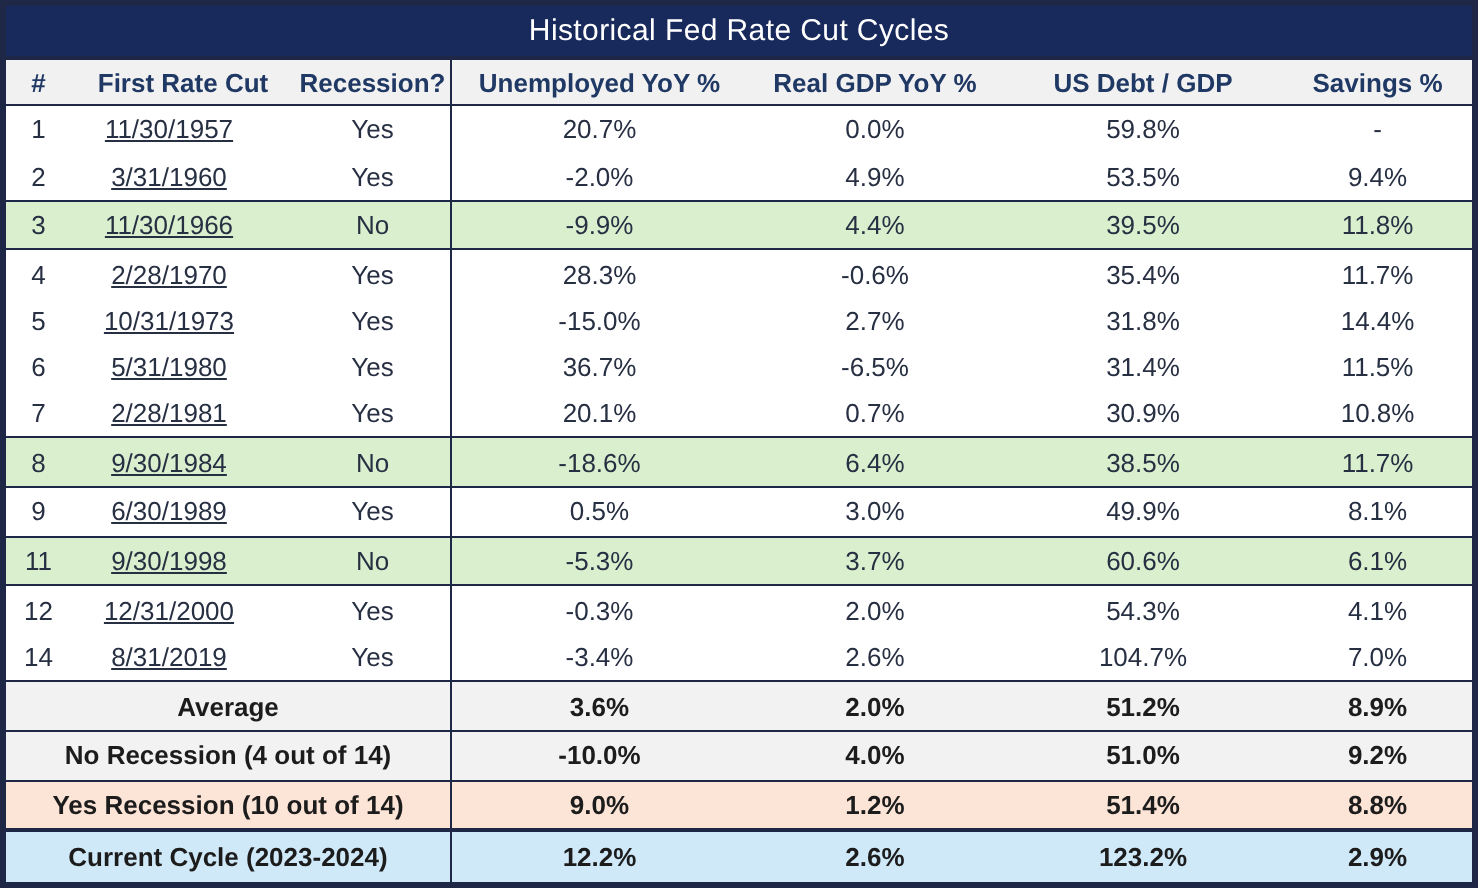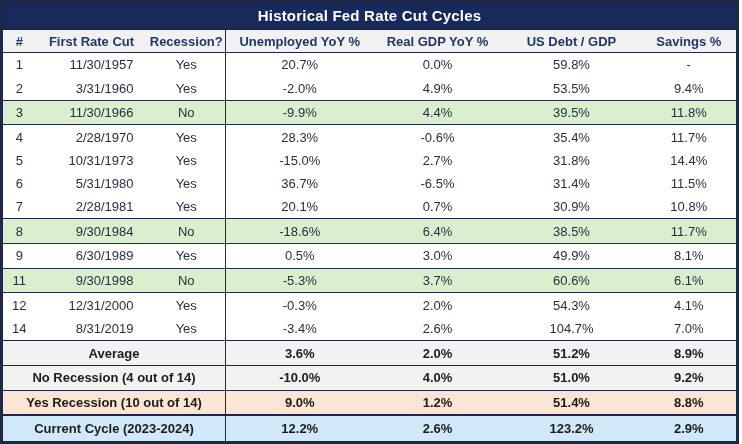--- a/index.html
+++ b/index.html
@@ -24,36 +24,36 @@
   }
   table{
     width:100%;height:100%;
     border-collapse:collapse;table-layout:fixed;
     border:3px solid var(--border);
   }
   td,th{padding:0;margin:0;overflow:hidden;white-space:nowrap;}
   
   .title-row th{
     background:var(--navy);color:#ffffff;
-    font-size:15px;font-weight:bold;text-align:center;
+    font-size:15px;font-weight:normal;text-align:center;
     height:25px;letter-spacing:0.2px;
     border-bottom:2px solid var(--border);
   }
   
   .head-row td{
     background:#f1f1f1;color:var(--colhead-text);
     font-size:13px;font-weight:bold;text-align:center;
     height:22px;border-bottom:1px solid var(--border);
   }
   
   tbody td{
     font-size:13px;color:var(--data-text);text-align:center;
     background:#ffffff;
   }
-  td.date-cell{text-align:right;padding-right:14px;}
+  td.date-cell{text-align:center;padding-right:14px;text-decoration:underline;}
   td.vdiv{border-right:1px solid var(--border);}
   tr.hl td{background:var(--green);border-top:1px solid var(--border);border-bottom:1px solid var(--border);}
   
   tr.sum td{font-weight:bold;border-top:1px solid var(--border);color:#1c1c1c;}
   tr.sum td.sum-label{}
   tr.sum-gray td{background:var(--gray);text-align:center;}
   tr.sum-peach td{background:var(--peach);}
   tr.sum-blue td{background:var(--blue);border-top:2px solid var(--border);}
 </style>
 </head>

